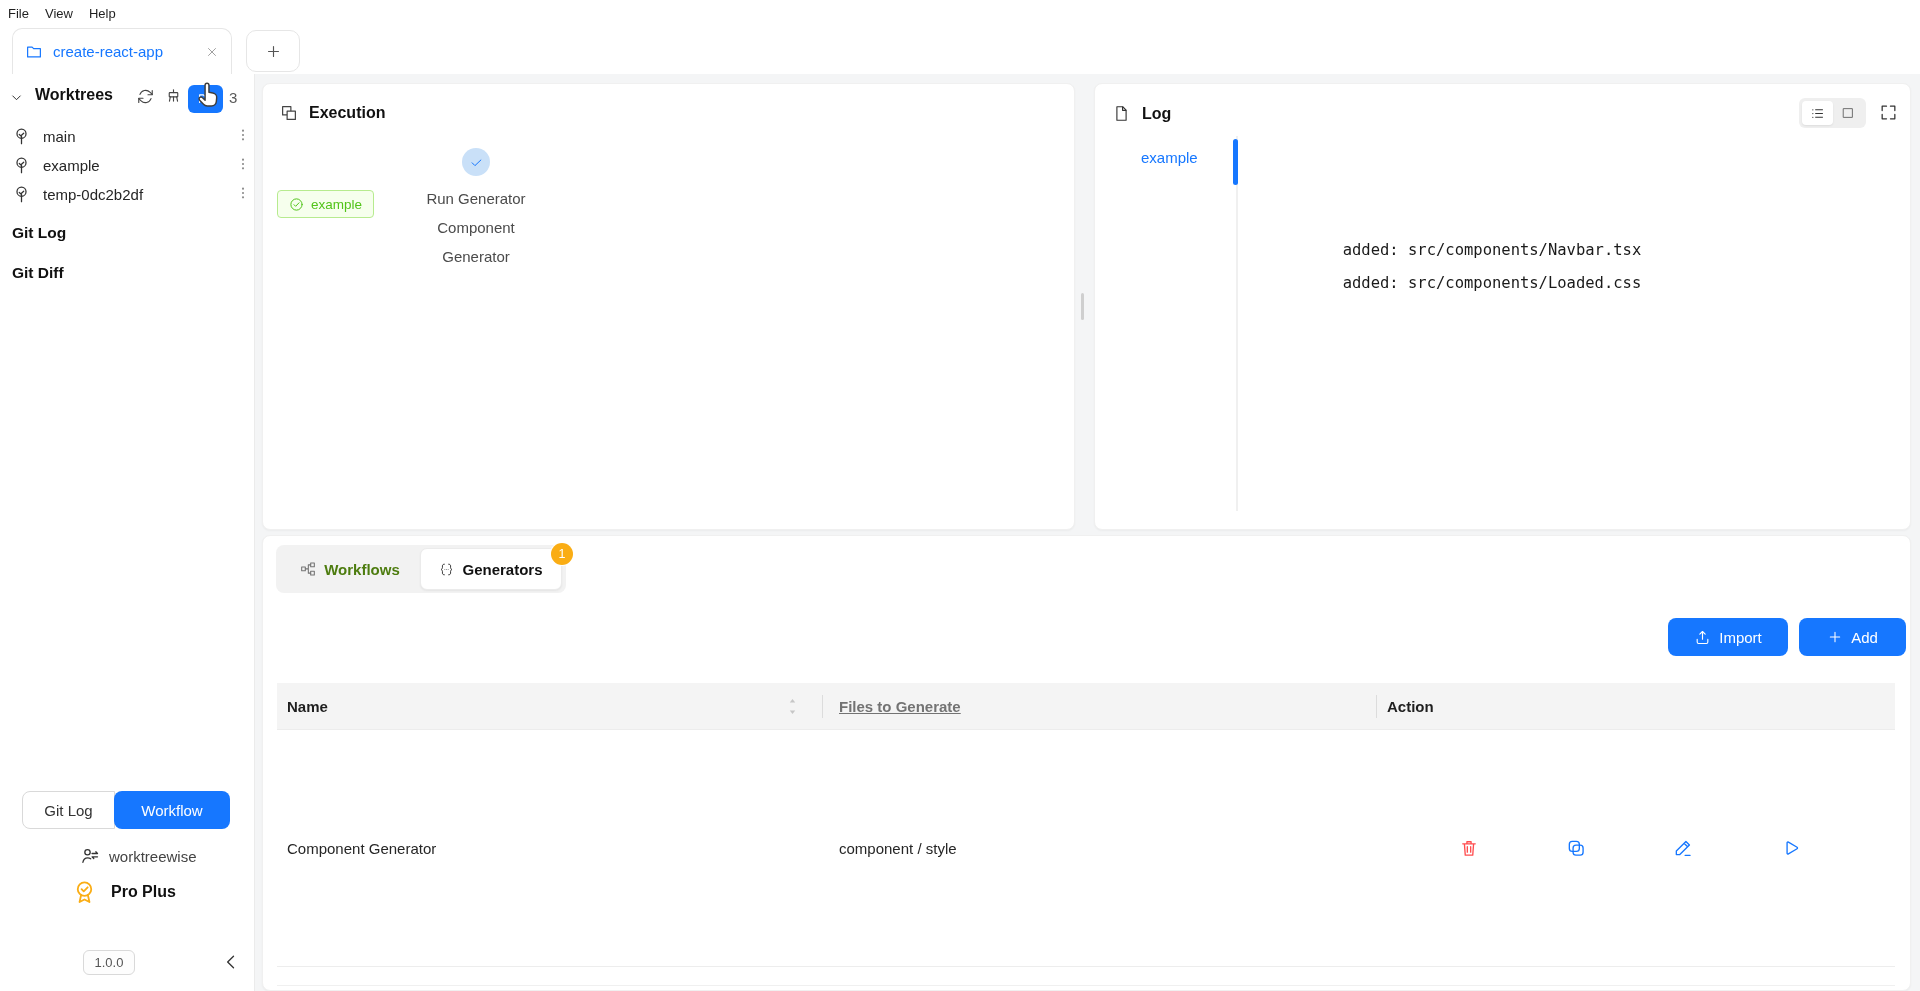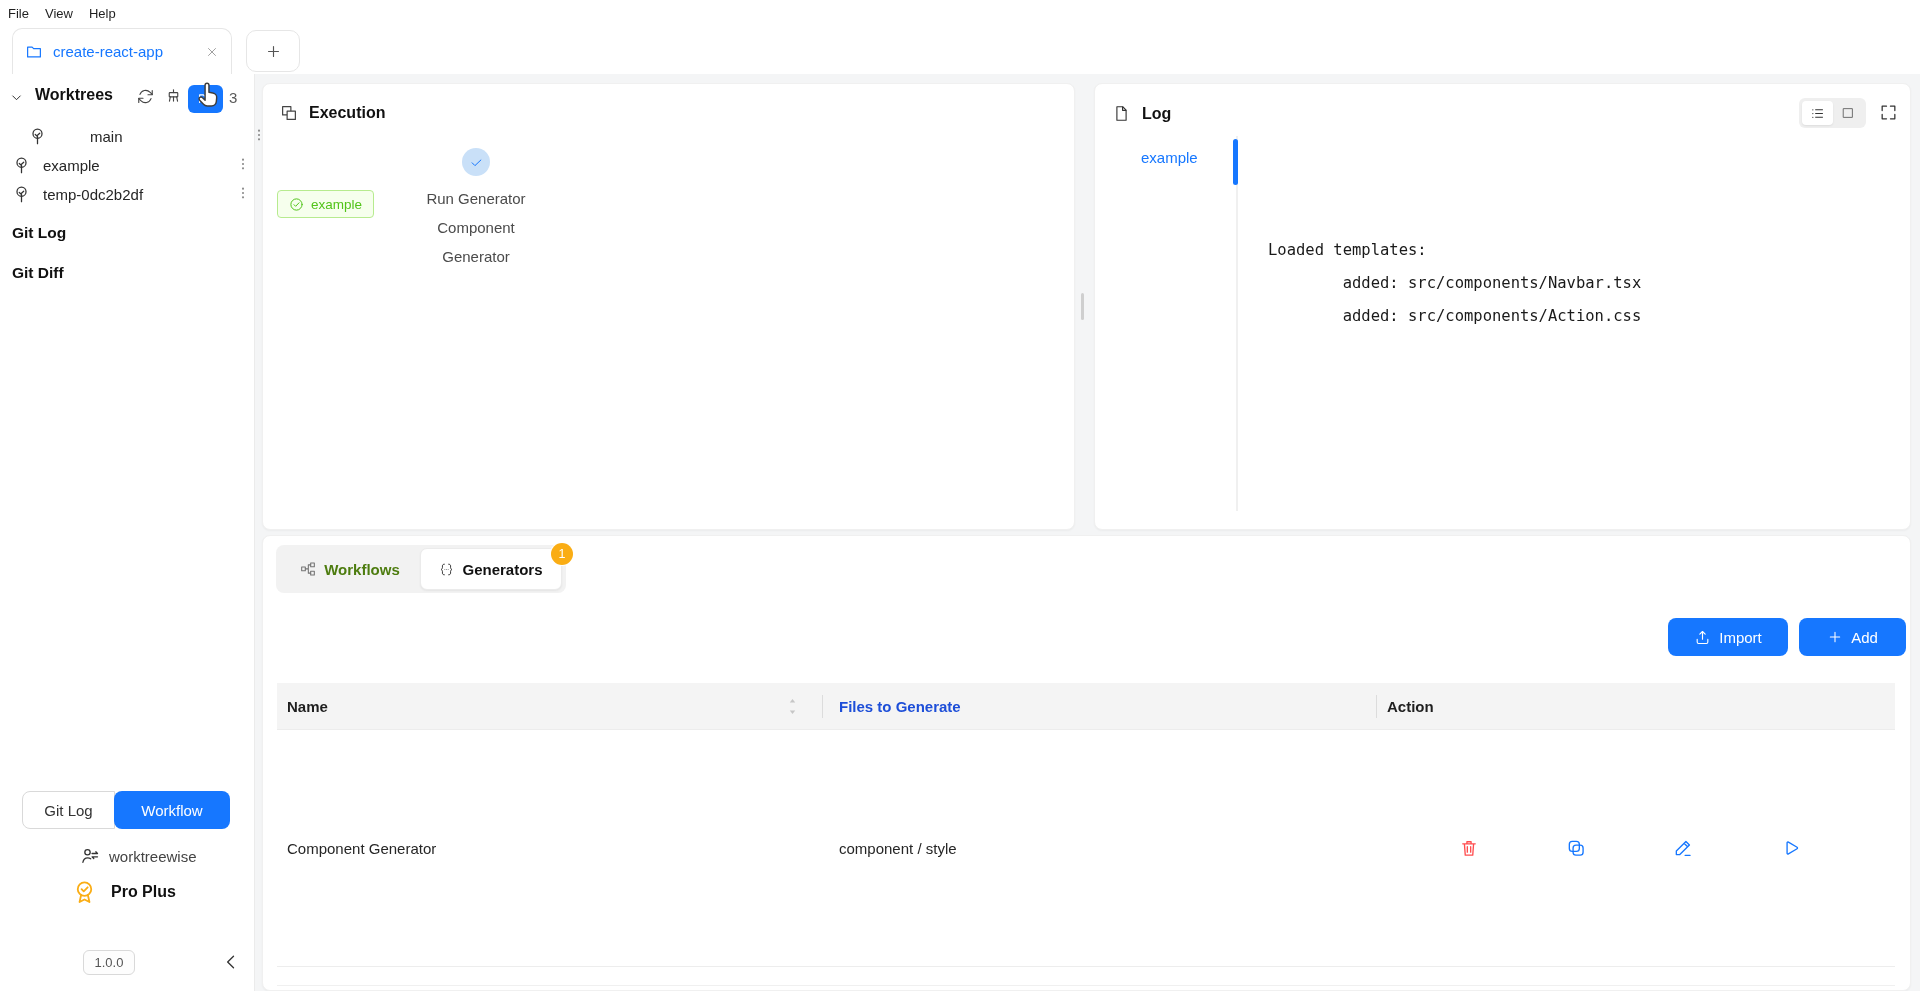--- a/index.html
+++ b/index.html
@@ -82,21 +82,21 @@
       </svg>
     </span>
   </div>
   <span class="abs" style="left:193px;top:6px;">
     <svg viewBox="0 0 24 24" width="29" height="29">
       <path d="M10 12V4.3c0-.9.7-1.6 1.6-1.6s1.6.7 1.6 1.6v5.9l3.2.5c2 .3 3.4 2.1 3.2 4.1l-.3 3.1c-.2 2-1.9 3.6-4 3.6h-3.5c-1.2 0-2.3-.5-3.1-1.4l-3.2-3.4c-.6-.6-.6-1.6 0-2.2.6-.6 1.6-.6 2.2 0l2.3 2.2z" fill="#fff" stroke="#3d3d3d" stroke-width="1.2" stroke-linejoin="round"></path>
     </svg>
   </span>
   <span class="abs" style="left:229px;top:15px;font-size:15px;color:#595959;">3</span>
 
-  <div class="abs row" style="left:16px;top:48px;width:255px;height:29px;gap:31px;">
+  <div class="abs row" style="left:0;top:48px;width:255px;height:29px;">
     <span style="margin-left:12px;color:#333;">
       <svg class="ic" viewBox="0 0 24 24" width="19" height="19" stroke-width="1.5">
         <circle cx="12" cy="8.5" r="5.7"></circle>
           <path d="M12 21v-9M12 12l-2.8-2.6M12 10.5l2.8-2.6"></path>
       </svg>
     </span>
     <span style="margin-left:12px;font-size:15px;color:#262626;flex:1;">main</span>
     <span class="kebab" style="margin-right:4px;">
       <svg viewBox="0 0 24 24" width="16" height="18">
           <g fill="#8c8c8c">
@@ -260,23 +260,22 @@
       <path d="M4 9.5V4h5.5M14.5 4H20v5.5M20 14.5V20h-5.5M9.5 20H4v-5.5"></path>
     </svg>
   </span>
 
   <span class="abs" style="left:46px;top:65px;font-size:15px;color:#1677ff;">example</span>
   <div class="abs" style="left:141px;top:52px;width:2px;height:375px;background:#f0f0f0;"></div>
   <div class="abs" style="left:138px;top:55px;width:5px;height:46px;background:#1677ff;border-radius:3px;"></div>
 
 
   <div class="abs mono" style="left:173px;top:150px;font-size:15.5px;line-height:33px;color:#1a1a1a;">
-    <div class="pre">Loaded templates:</div>
     <div class="pre">        added: src/components/Navbar.tsx</div>
-    <div class="pre">        added: src/components/Action.css</div>
+    <div class="pre">        added: src/components/Loaded.css</div>
   </div>
 </div>
 
 <div class="abs card" style="left:262px;top:535px;width:1649px;height:456px;">
 
   <div class="abs row" style="left:13px;top:9px;width:290px;height:48px;background:#f2f2f2;border-radius:8px;padding:4px;">
     <span class="centered" style="width:141px;height:40px;gap:8px;display:flex;align-items:center;justify-content:center;">
       <span style="color:#737373;">
         <svg class="ic" viewBox="0 0 24 24" width="16" height="16" stroke-width="1.6">
           <rect x="2.5" y="9" width="5.5" height="5.5"></rect>
@@ -327,21 +326,21 @@
       <span class="bold" style="font-size:15px;color:#1f1f1f;font-weight:600;flex:1;">Name</span>
       <span style="margin-right:24px;line-height:0;">
         <svg viewBox="0 0 24 34" width="13" height="19">
             <path d="M12 3l5 6.5H7z" fill="#c6c6c6"></path>
             <path d="M12 31l-5-6.5h10z" fill="#c6c6c6"></path>
           </svg>
       </span>
       <span style="position:absolute;right:0;top:12px;width:1px;height:23px;background:#dcdcdc;"></span>
     </div>
     <div class="row" style="width:538px;height:100%;padding-left:16px;position:relative;">
-      <span class="bold" style="font-size:15px;color:#1d4ed8;font-weight:600;">Files to Generate</span>
+      <span class="bold" style="font-size:15px;color:#737373;font-weight:600;text-decoration:underline;">Files to Generate</span>
       <span style="position:absolute;right:0;top:12px;width:1px;height:23px;background:#dcdcdc;"></span>
     </div>
     <div class="row" style="flex:1;height:100%;padding-left:10px;">
       <span class="bold" style="font-size:15px;color:#1f1f1f;font-weight:600;">Action</span>
     </div>
   </div>
 
   <div class="abs row" style="left:14px;top:194px;width:1618px;height:237px;border-bottom:1px solid #ededed;">
     <div class="row" style="width:536px;padding-left:10px;">
       <span style="font-size:15px;color:#262626;">Component Generator</span>

